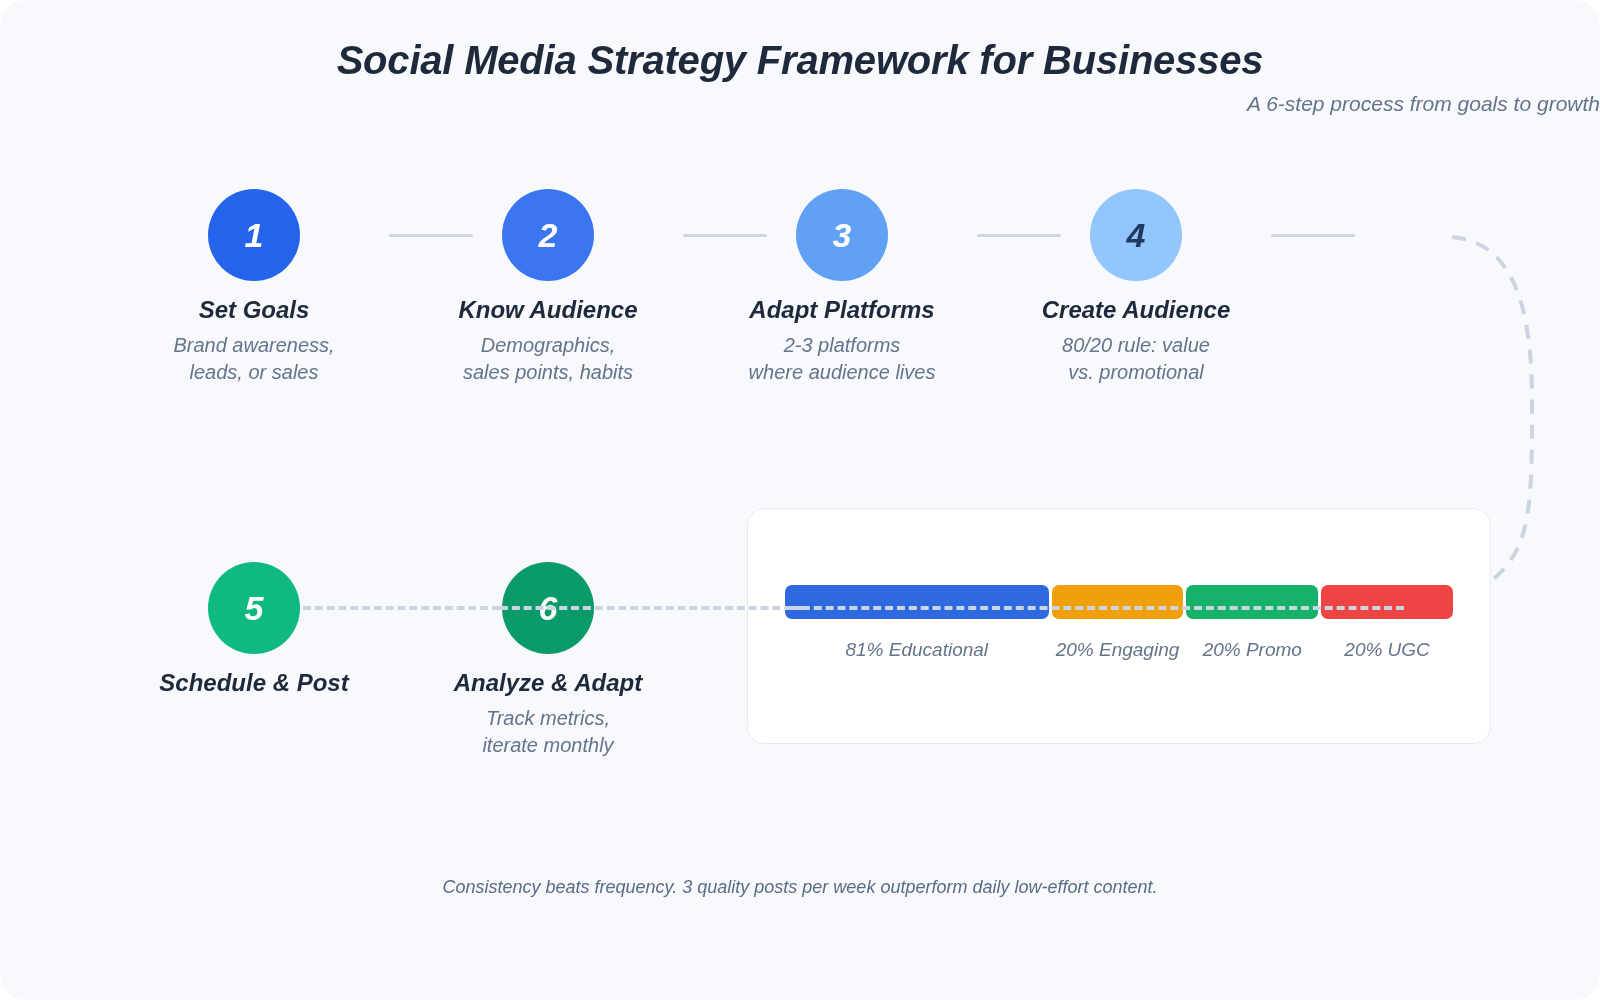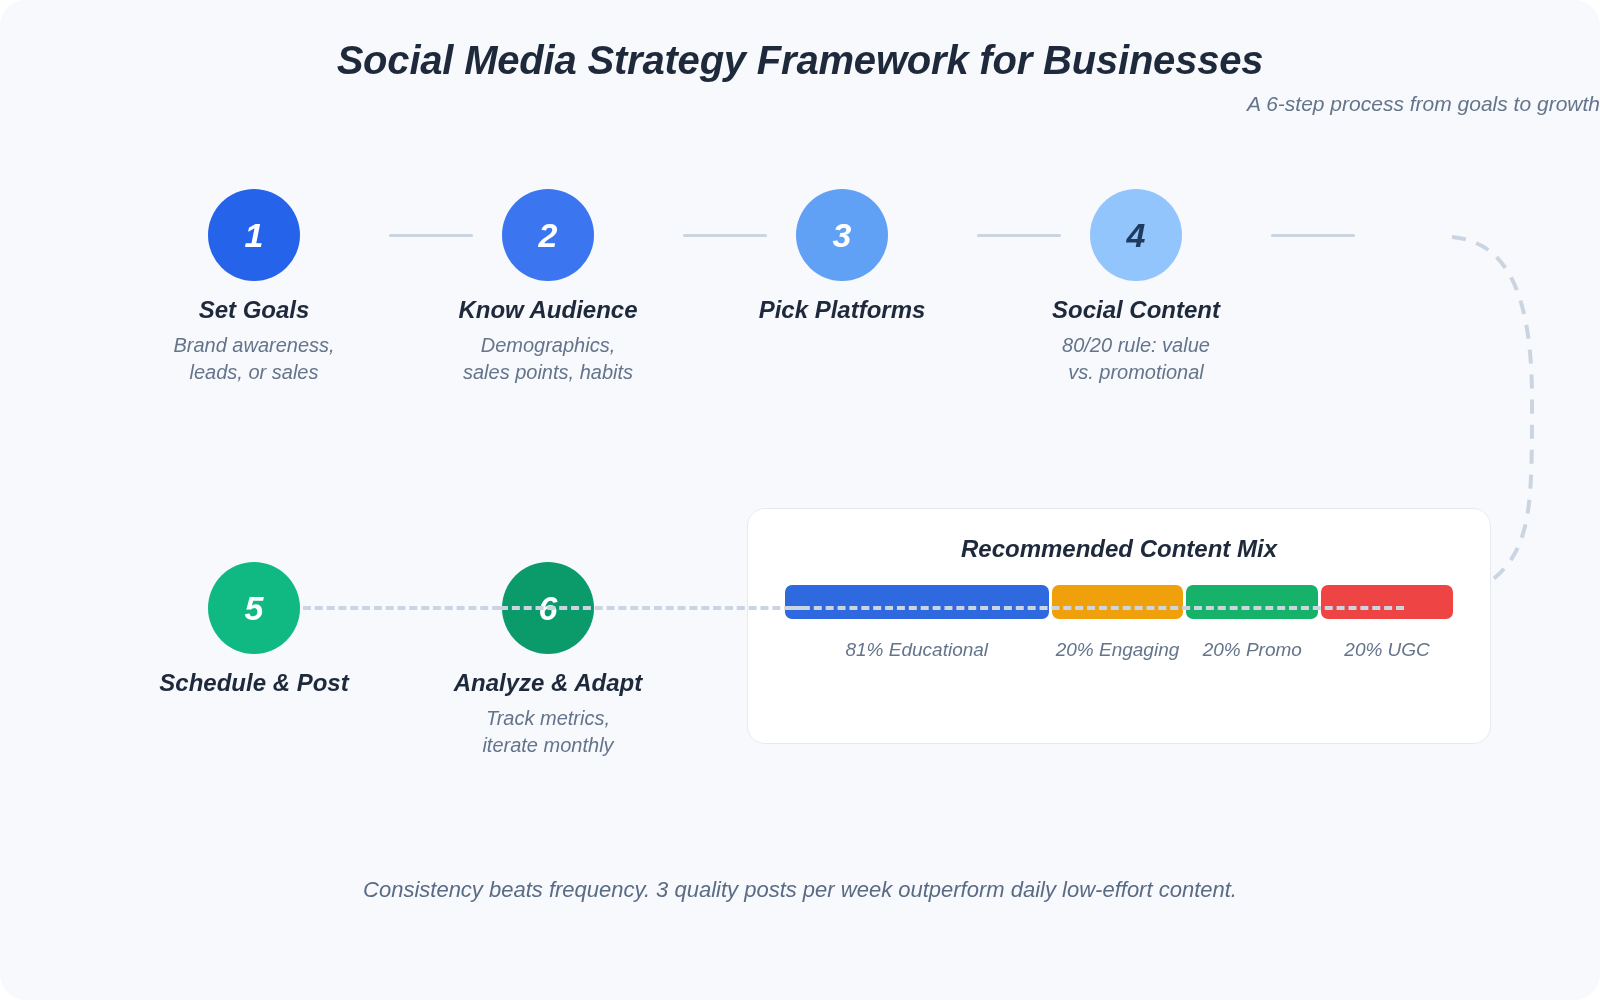--- a/index.html
+++ b/index.html
@@ -153,21 +153,21 @@
     text-align: center;
     white-space: nowrap;
   }
 
   
   .footer {
     position: absolute;
     left: 0; top: 877px;
     width: 1600px;
     text-align: center;
-    font-size: 22px;
+    font-size: 18px;
     color: #5A6B86;
   }
 </style>
 </head>
 <body>
 
 <div id="canvas">
 
   <div class="title">Social Media Strategy Framework for Businesses</div>
   <div class="subtitle">A 6-step process from goals to growth</div>
@@ -200,28 +200,30 @@
     </div>
     <div class="step-title">Know Audience</div>
     <div class="step-desc">Demographics,
 sales points, habits</div>
   </div>
 
   <div class="step" style="left:727px; top:189px;">
     <div class="circle" style="background:#60A0F5;">
       <span style="color:#FFFFFF;">3</span>
     </div>
-    <div class="step-title">Pick Platforms</div>
+    <div class="step-title">Adapt Platforms</div>
+    <div class="step-desc">2-3 platforms
+where audience lives</div>
   </div>
 
   <div class="step" style="left:1021px; top:189px;">
     <div class="circle" style="background:#93C5FD;">
       <span style="color:#1E3A5F;">4</span>
     </div>
-    <div class="step-title">Social Content</div>
+    <div class="step-title">Create Audience</div>
     <div class="step-desc">80/20 rule: value
 vs. promotional</div>
   </div>
 
   <div class="step" style="left:139px; top:562px;">
     <div class="circle" style="background:#10B981;">
       <span style="color:#FFFFFF;">5</span>
     </div>
     <div class="step-title">Schedule &amp; Post</div>
   </div>
@@ -229,21 +231,20 @@
   <div class="step" style="left:433px; top:562px;">
     <div class="circle" style="background:#0B9B6A;">
       <span style="color:#FFFFFF;">6</span>
     </div>
     <div class="step-title">Analyze &amp; Adapt</div>
     <div class="step-desc">Track metrics,
 iterate monthly</div>
   </div>
 
   <div class="mix-card">
-    <div class="mix-title">Recommended Content Mix</div>
 
     <div class="bar-wrap">
       <div class="bar-seg" style="flex:40 1 0; background:#2F69E0;"></div>
       <div class="bar-seg" style="flex:20 1 0; background:#EFA00B;"></div>
       <div class="bar-seg" style="flex:20 1 0; background:#17B26A;"></div>
       <div class="bar-seg" style="flex:20 1 0; background:#EF4444;"></div>
     </div>
 
     <div class="labels-wrap">
       <div class="seg-label" style="flex:40 1 0;">81% Educational</div>

